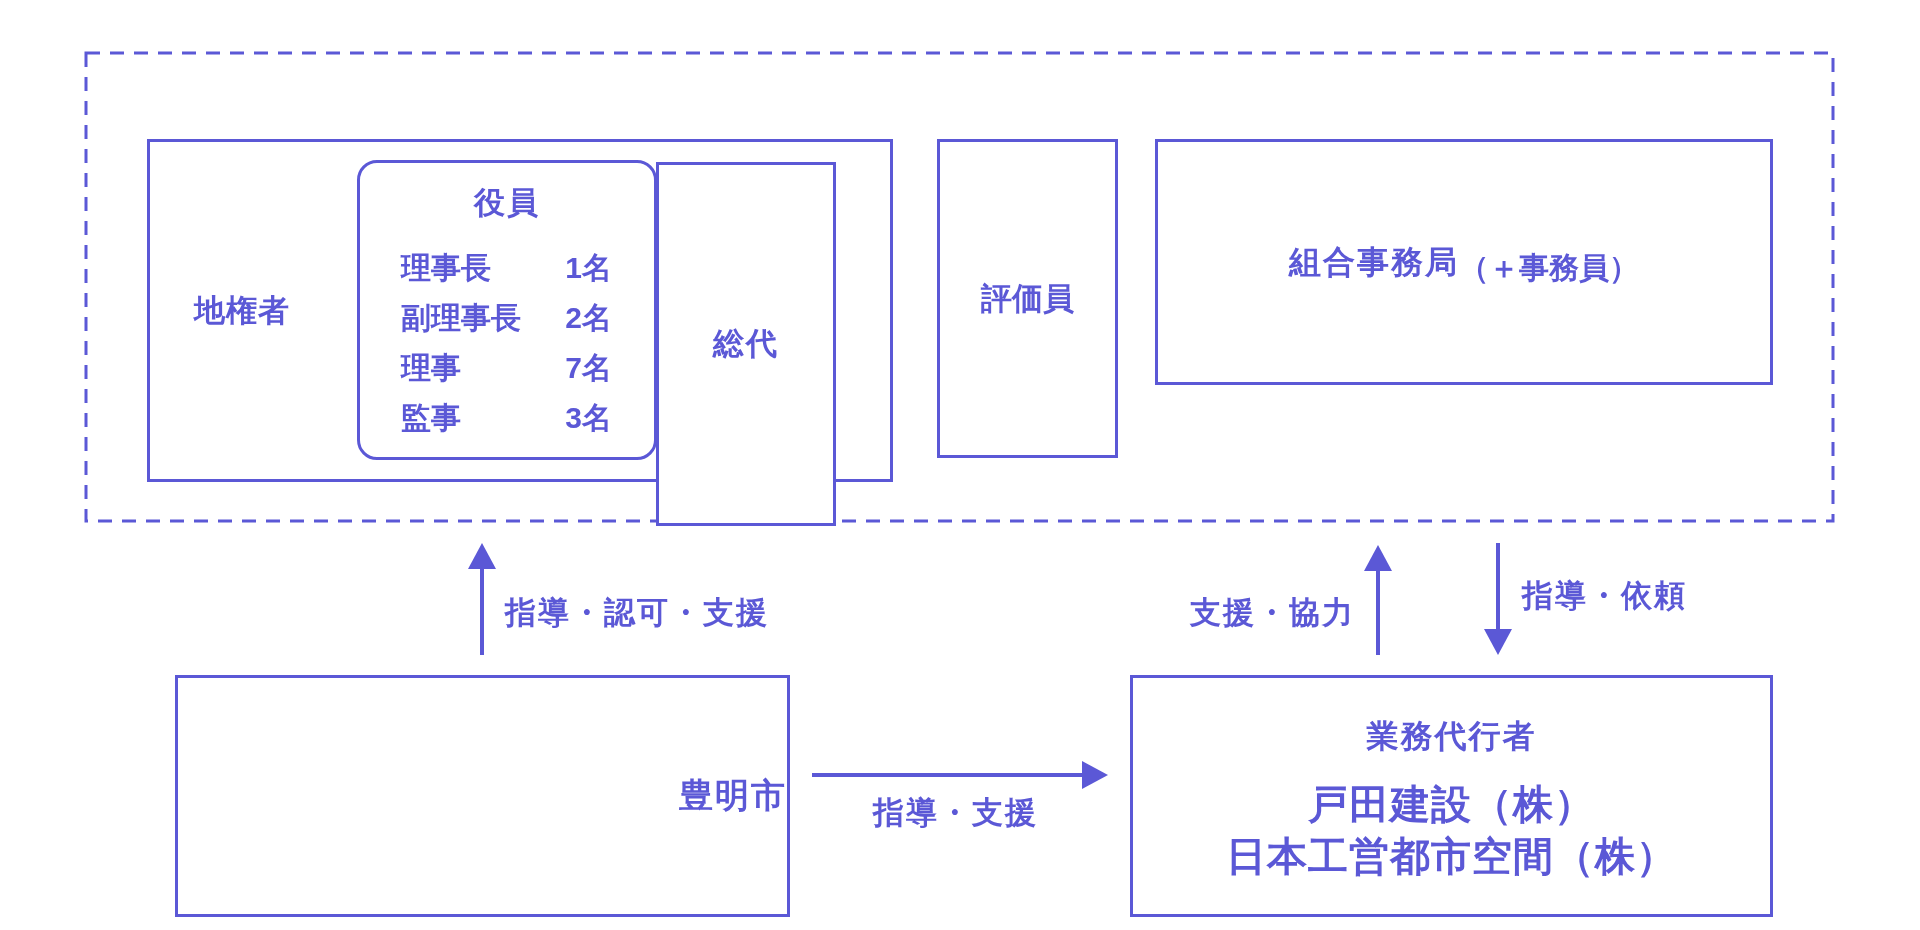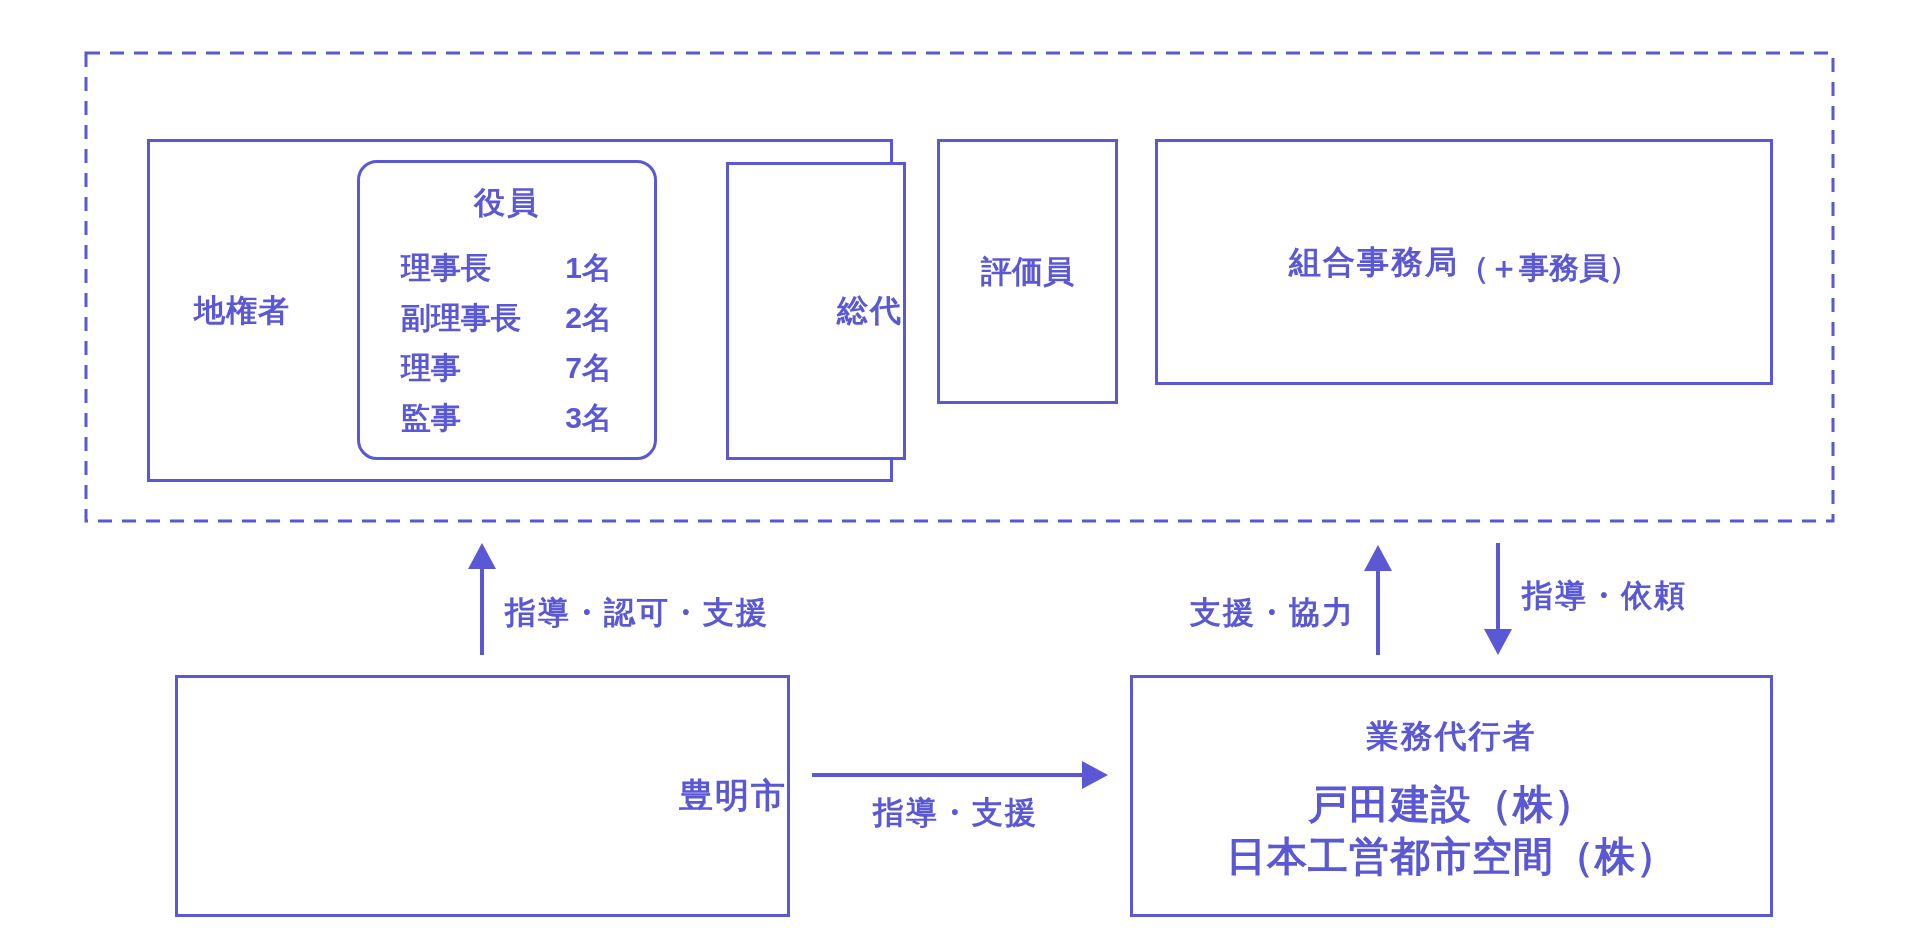--- a/index.html
+++ b/index.html
@@ -37,22 +37,22 @@
     flex-direction: column; align-items: stretch; justify-content: flex-start;
     padding-top: 22px;
     border-radius: 20px;
   }
   .officers-title { text-align: center; font-size: 31px; line-height: 36px; letter-spacing: 2px; }
   .officer-rows { margin-top: 22px; }
   .officer-row {
     display: flex; justify-content: space-between;
     padding: 0 42px 0 41px; line-height: 50px; font-size: 30px;
   }
-  .representatives { left: 726px; top: 162px; width: 180px; height: 298px; z-index: 3; font-size: 31px; letter-spacing: 2px; justify-content: flex-end; }
-  .evaluators { left: 937px; top: 139px; width: 181px; height: 265px; z-index: 2; font-size: 31px; }
+  .representatives { left: 656px; top: 162px; width: 180px; height: 364px; z-index: 3; font-size: 31px; letter-spacing: 2px; }
+  .evaluators { left: 937px; top: 139px; width: 181px; height: 319px; z-index: 2; font-size: 31px; }
   .secretariat { left: 1155px; top: 139px; width: 618px; height: 246px; z-index: 2; flex-direction: row; }
   .secretariat-title { font-size: 32px; line-height: 42px; letter-spacing: 2px; }
   .secretariat-sub { font-size: 30px; line-height: 40px; margin-top: 12px; }
   .city { left: 175px; top: 675px; width: 615px; height: 242px; font-size: 34px; letter-spacing: 2px; justify-content: flex-end; }
   .agent { left: 1130px; top: 675px; width: 643px; height: 242px; flex-direction: column; }
   .agent-title { font-size: 32px; line-height: 40px; letter-spacing: 2px; margin-bottom: 16px; }
   .agent-company { font-size: 40px; line-height: 40px; margin-top: 12px; letter-spacing: 1px; }
   .agent-company:first-of-type { margin-top: 0; }
   .shaft-v { position: absolute; width: 4px; background: var(--primary); }
   .shaft-h { position: absolute; height: 4px; background: var(--primary); }

